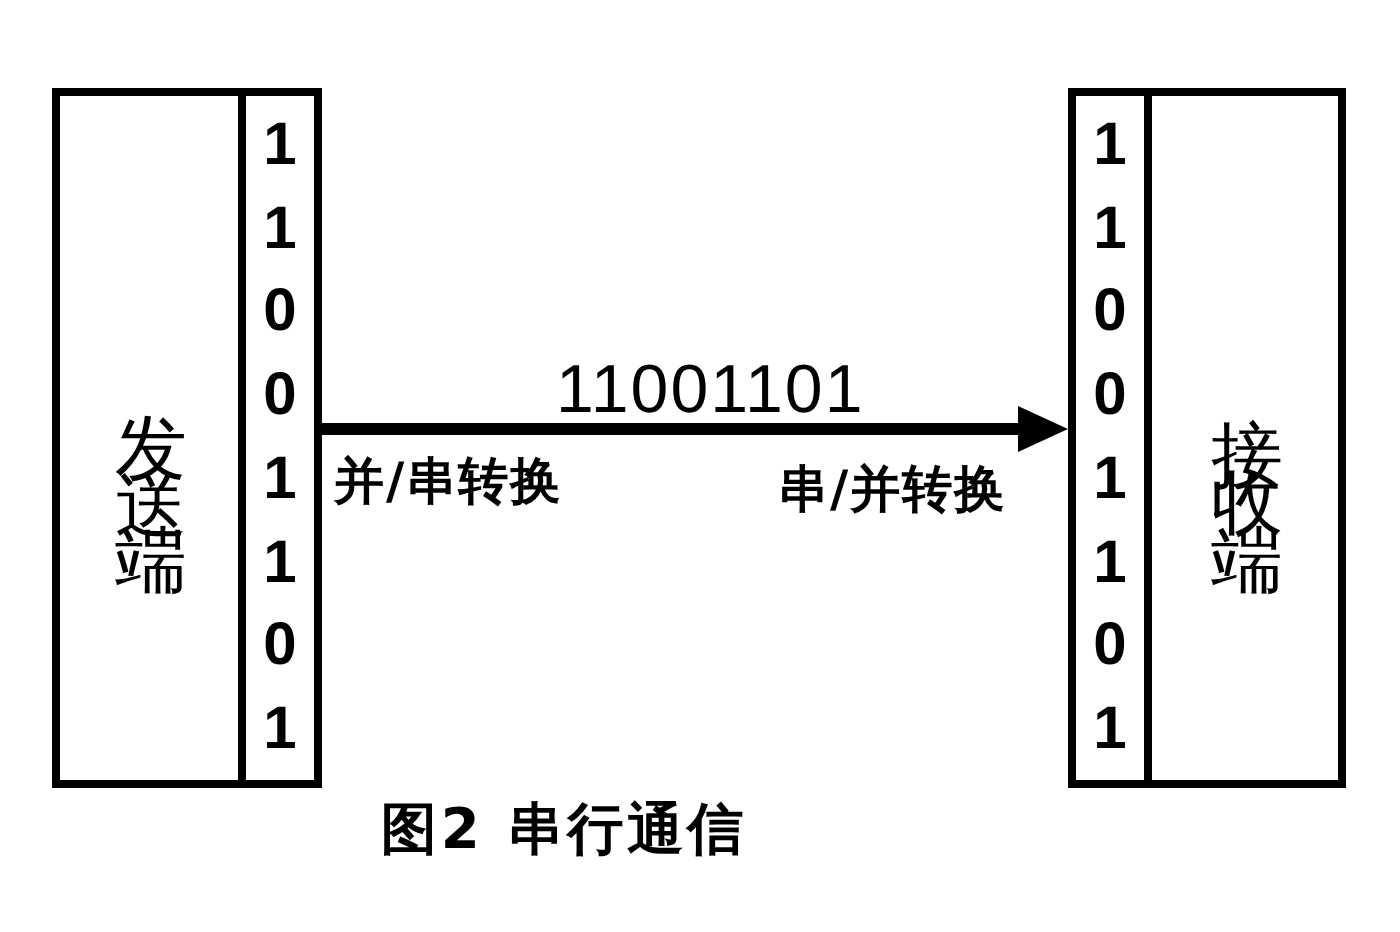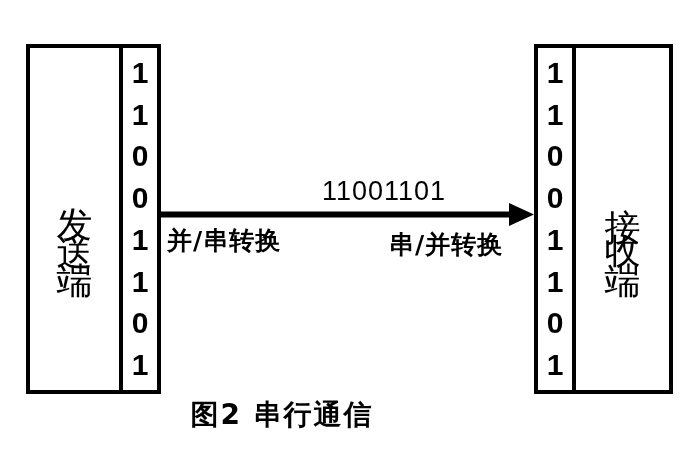--- a/index.html
+++ b/index.html
@@ -102,25 +102,24 @@
 
   
   .float-text {
     position: absolute;
     white-space: nowrap;
     line-height: 1;
   }
   #stream-value {
     left: 278px;
     top: 178px;
-    font-size: 27px;
+    font-size: 34px;
     font-weight: 400;
     letter-spacing: 1px;
     font-family: "Liberation Sans", "DejaVu Sans", sans-serif;
-    margin-left: 44px;
   }
   #p2s-label {
     left: 167px;
     top: 228px;
     font-size: 25px;
     font-weight: 700;
     font-family: "DejaVu Sans", "Liberation Sans", sans-serif;
     letter-spacing: 1px;
   }
   #s2p-label {

